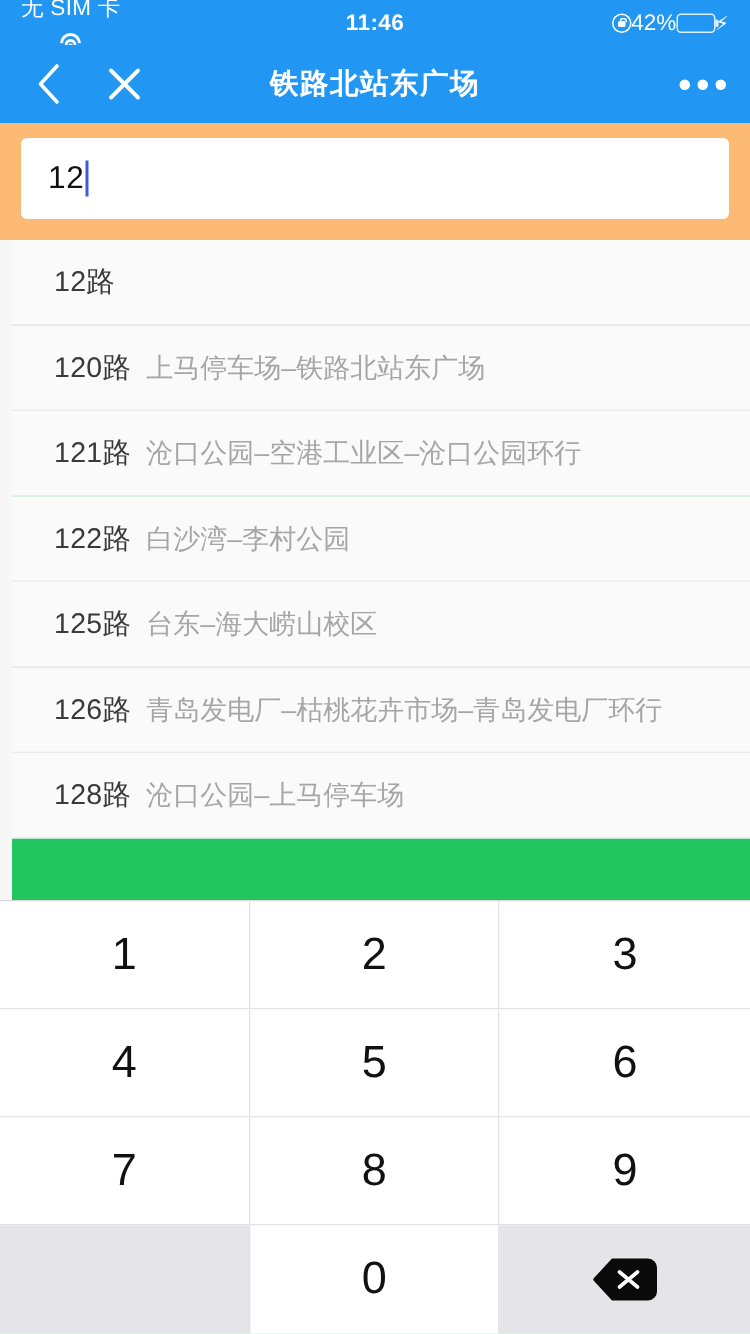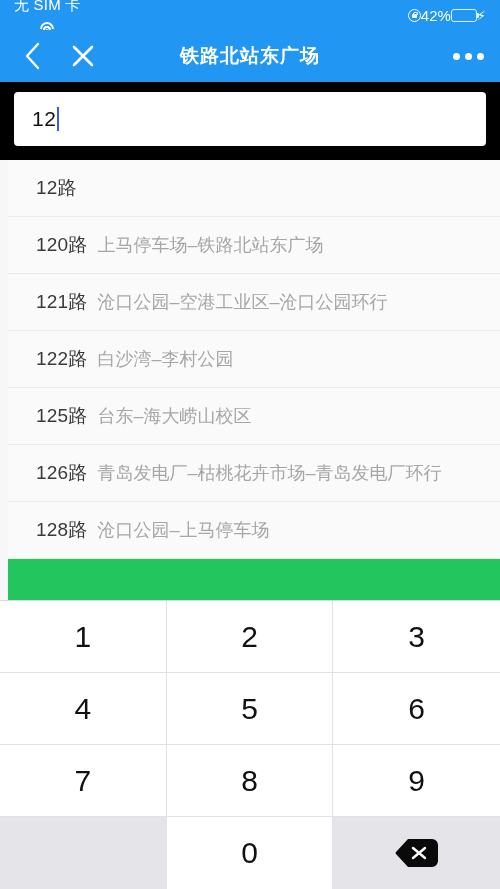--- a/index.html
+++ b/index.html
@@ -98,21 +98,21 @@
     z-index:2; cursor:pointer;
   }
   .nav-more span {
     width:7px; height:7px; border-radius:50%; background:#ffffff; display:block;
   }
 
   
   .searchwrap {
     position:absolute; top:82px; left:0;
     width:500px; height:78px;
-    background:#000000;
+    background:#fdba74;
     padding:10px 14px 14px 14px;
   }
   .searchbox {
     width:100%; height:54px; background:#ffffff; border-radius:4px;
     display:flex; align-items:center; padding:0 18px;
   }
   .searchbox .val {
     font-size:21px; color:#111111; letter-spacing:0.5px;
     font-family:"Liberation Sans","DejaVu Sans",sans-serif;
   }
@@ -180,20 +180,21 @@
 
   <div class="statusbar">
     <div class="sb-left">
       <span>无 SIM 卡</span>
       <span class="wifi-icon">
         <i class="a"></i>
           <i class="b"></i>
           <i class="c"></i>
       </span>
     </div>
+    <div class="sb-center">11:46</div>
     <div class="sb-right">
       <span class="lock-icon"></span>
       <span>42%</span>
       <span class="battery">
         <span class="fill" id="battery-fill" style="width: 42%;"></span>
       </span>
       <span class="bolt">⚡</span>
     </div>
   </div>
 

